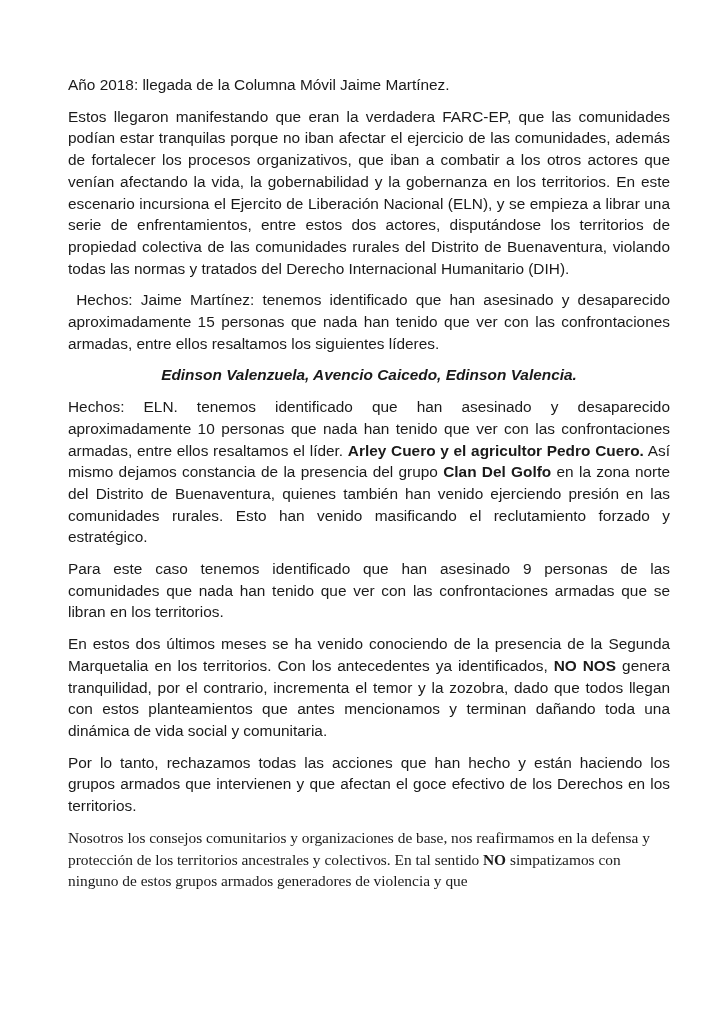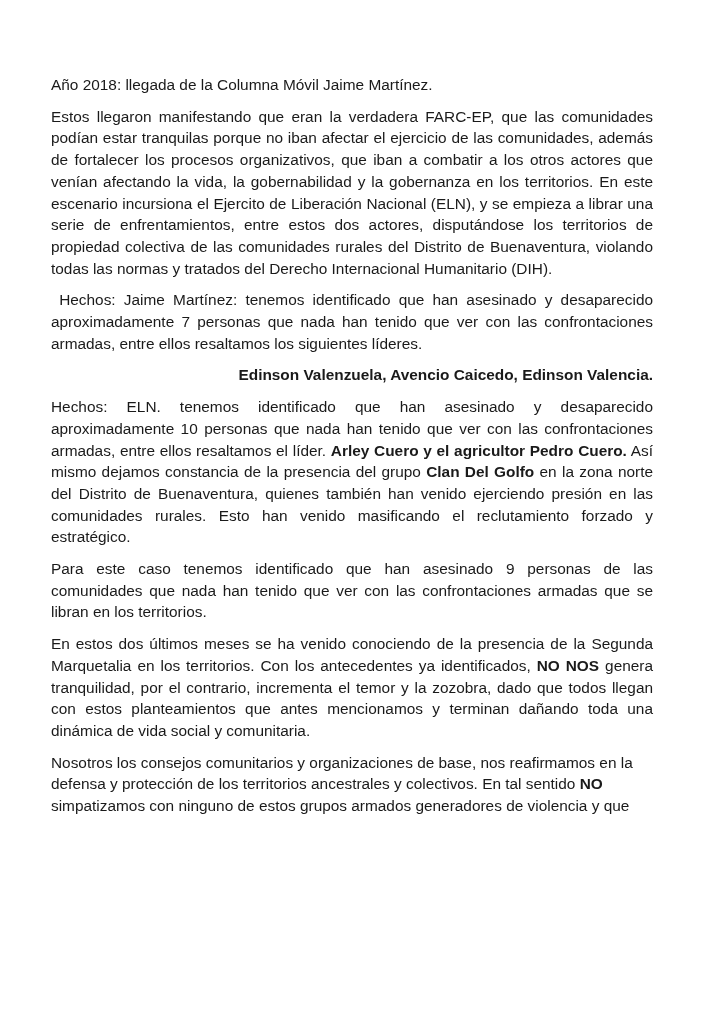--- a/index.html
+++ b/index.html
@@ -15,55 +15,58 @@
   #page {
     position: relative;
     width: 718px;
     height: 1016px;
     background: #ffffff;
     overflow: hidden;
     box-sizing: border-box;
   }
   #doc-body {
     position: absolute;
-    left: 51px;
+    left: 68px;
     top: 74px;
     width: 602px;
   }
   p.para {
     margin: 0 0 10px 0;
     font-size: 15.4px;
     line-height: 21.7px;
     text-align: justify;
     text-justify: inter-word;
     color: #1a1a1a;
     white-space: pre-wrap;
     -webkit-font-smoothing: antialiased;
   }
   p.para:last-child {
     margin-bottom: 0;
+    font-family: Liberation Serif, serif;
   }
   p.align-left {
     text-align: left;
   }
   p.bold-line {
     font-weight: bold;
-    text-align: right;
+    text-align: center;
+    font-style: italic;
   }
   span.b {
     font-weight: bold;
   }
 </style>
 </head>
 <body>
 
 <div id="page">
   <div id="doc-body">
       <p class="para align-left">Año 2018: llegada de la Columna Móvil Jaime Martínez.</p>
       <p class="para">Estos llegaron manifestando que eran la verdadera FARC-EP, que las comunidades podían estar tranquilas porque no iban afectar el ejercicio de las comunidades, además de fortalecer los procesos organizativos, que iban a combatir a los otros actores que venían afectando la vida, la gobernabilidad y la gobernanza en los territorios. En este escenario incursiona el Ejercito de Liberación Nacional (ELN), y se empieza a librar una serie de enfrentamientos, entre estos dos actores, disputándose los territorios de propiedad colectiva de las comunidades rurales del Distrito de Buenaventura, violando todas las normas y tratados del Derecho Internacional Humanitario (DIH).</p>
-      <p class="para"> Hechos: Jaime Martínez: tenemos identificado que han asesinado y desaparecido aproximadamente 7 personas que nada han tenido que ver con las confrontaciones armadas, entre ellos resaltamos los siguientes líderes.</p>
+      <p class="para"> Hechos: Jaime Martínez: tenemos identificado que han asesinado y desaparecido aproximadamente 15 personas que nada han tenido que ver con las confrontaciones armadas, entre ellos resaltamos los siguientes líderes.</p>
       <p class="para align-left bold-line">Edinson Valenzuela, Avencio Caicedo, Edinson Valencia.</p>
       <p class="para"><span>Hechos: ELN. tenemos identificado que han asesinado y desaparecido aproximadamente 10 personas que nada han tenido que ver con las confrontaciones armadas, entre ellos resaltamos el líder. </span><span class="b">Arley Cuero y el agricultor Pedro Cuero.</span><span> Así mismo dejamos constancia de la presencia del grupo </span><span class="b">Clan Del Golfo</span><span> en la zona norte del Distrito de Buenaventura, quienes también han venido ejerciendo presión en las comunidades rurales. Esto han venido masificando el reclutamiento forzado y estratégico.</span></p>
       <p class="para">Para este caso tenemos identificado que han asesinado 9 personas de las comunidades que nada han tenido que ver con las confrontaciones armadas que se libran en los territorios.</p>
       <p class="para"><span>En estos dos últimos meses se ha venido conociendo de la presencia de la Segunda Marquetalia en los territorios. Con los antecedentes ya identificados, </span><span class="b">NO NOS</span><span> genera tranquilidad, por el contrario, incrementa el temor y la zozobra, dado que todos llegan con estos planteamientos que antes mencionamos y terminan dañando toda una dinámica de vida social y comunitaria.</span></p>
+      <p class="para">Por lo tanto, rechazamos todas las acciones que han hecho y están haciendo los grupos armados que intervienen y que afectan el goce efectivo de los Derechos en los territorios.</p>
       <p class="para align-left"><span>Nosotros los consejos comunitarios y organizaciones de base, nos reafirmamos en la defensa y protección de los territorios ancestrales y colectivos. En tal sentido </span><span class="b">NO</span><span> simpatizamos con ninguno de estos grupos armados generadores de violencia y que</span></p>
     </div>
 </div>
 
 </body></html>

